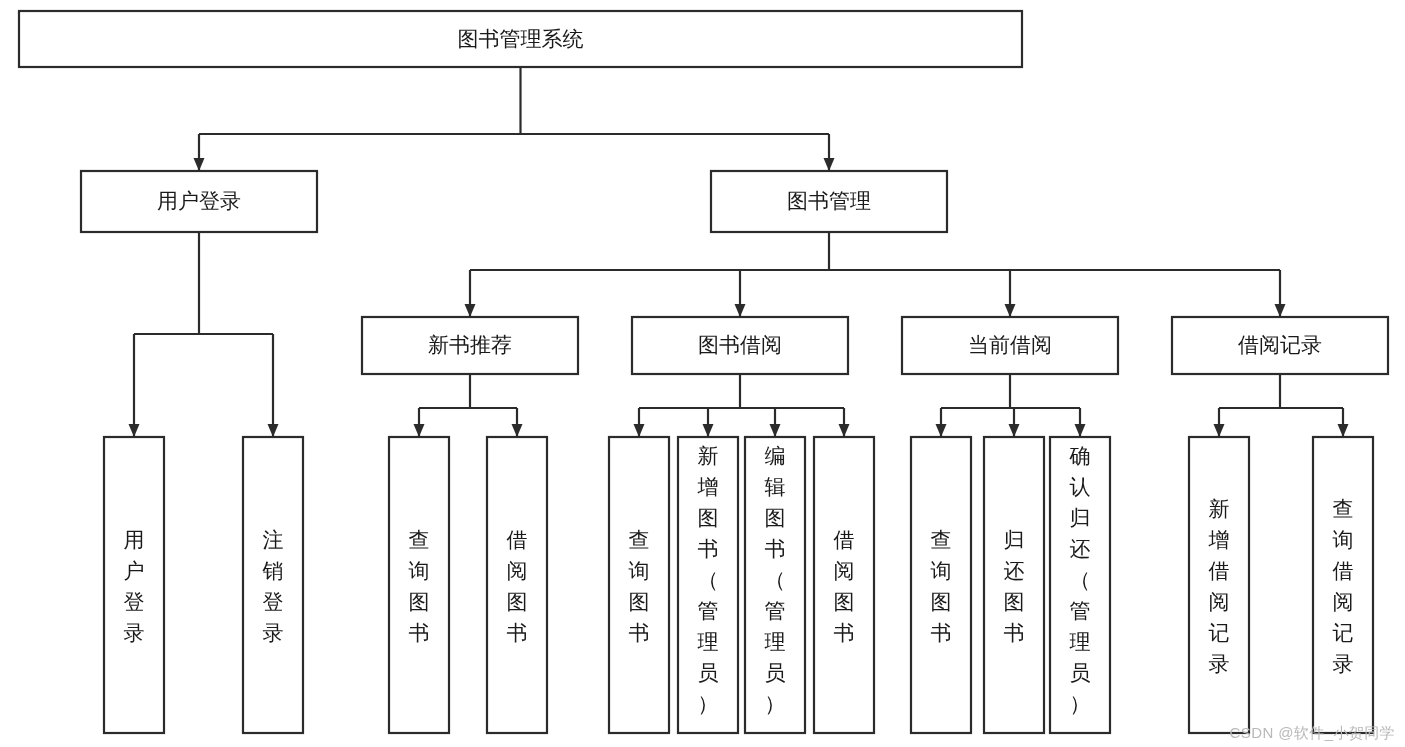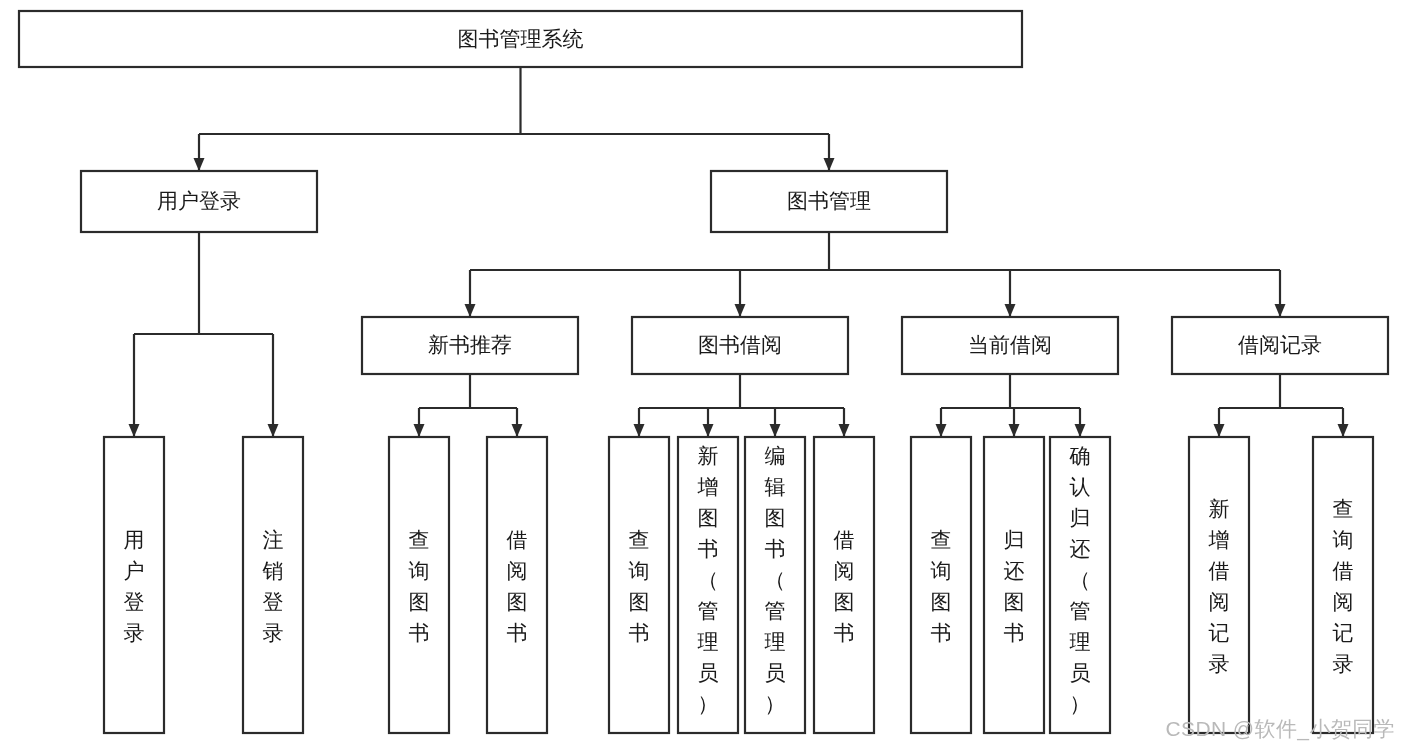--- a/index.html
+++ b/index.html
@@ -48,21 +48,21 @@
     font-family: "Liberation Sans", "DejaVu Sans", sans-serif;
     font-size: 21px;
     fill: #1a1a1a;
     text-anchor: middle;
   }
   .watermark {
     position: absolute;
     right: 10px;
     bottom: 4px;
     font-family: "Liberation Sans", "DejaVu Sans", sans-serif;
-    font-size: 21px;
+    font-size: 15px;
     color: #b9b9b9;
     letter-spacing: 0.4px;
     white-space: nowrap;
     user-select: none;
   }
 </style>
 </head>
 <body>
 
 <svg id="diagram" viewBox="0 0 1405 747" xmlns="http://www.w3.org/2000/svg">

